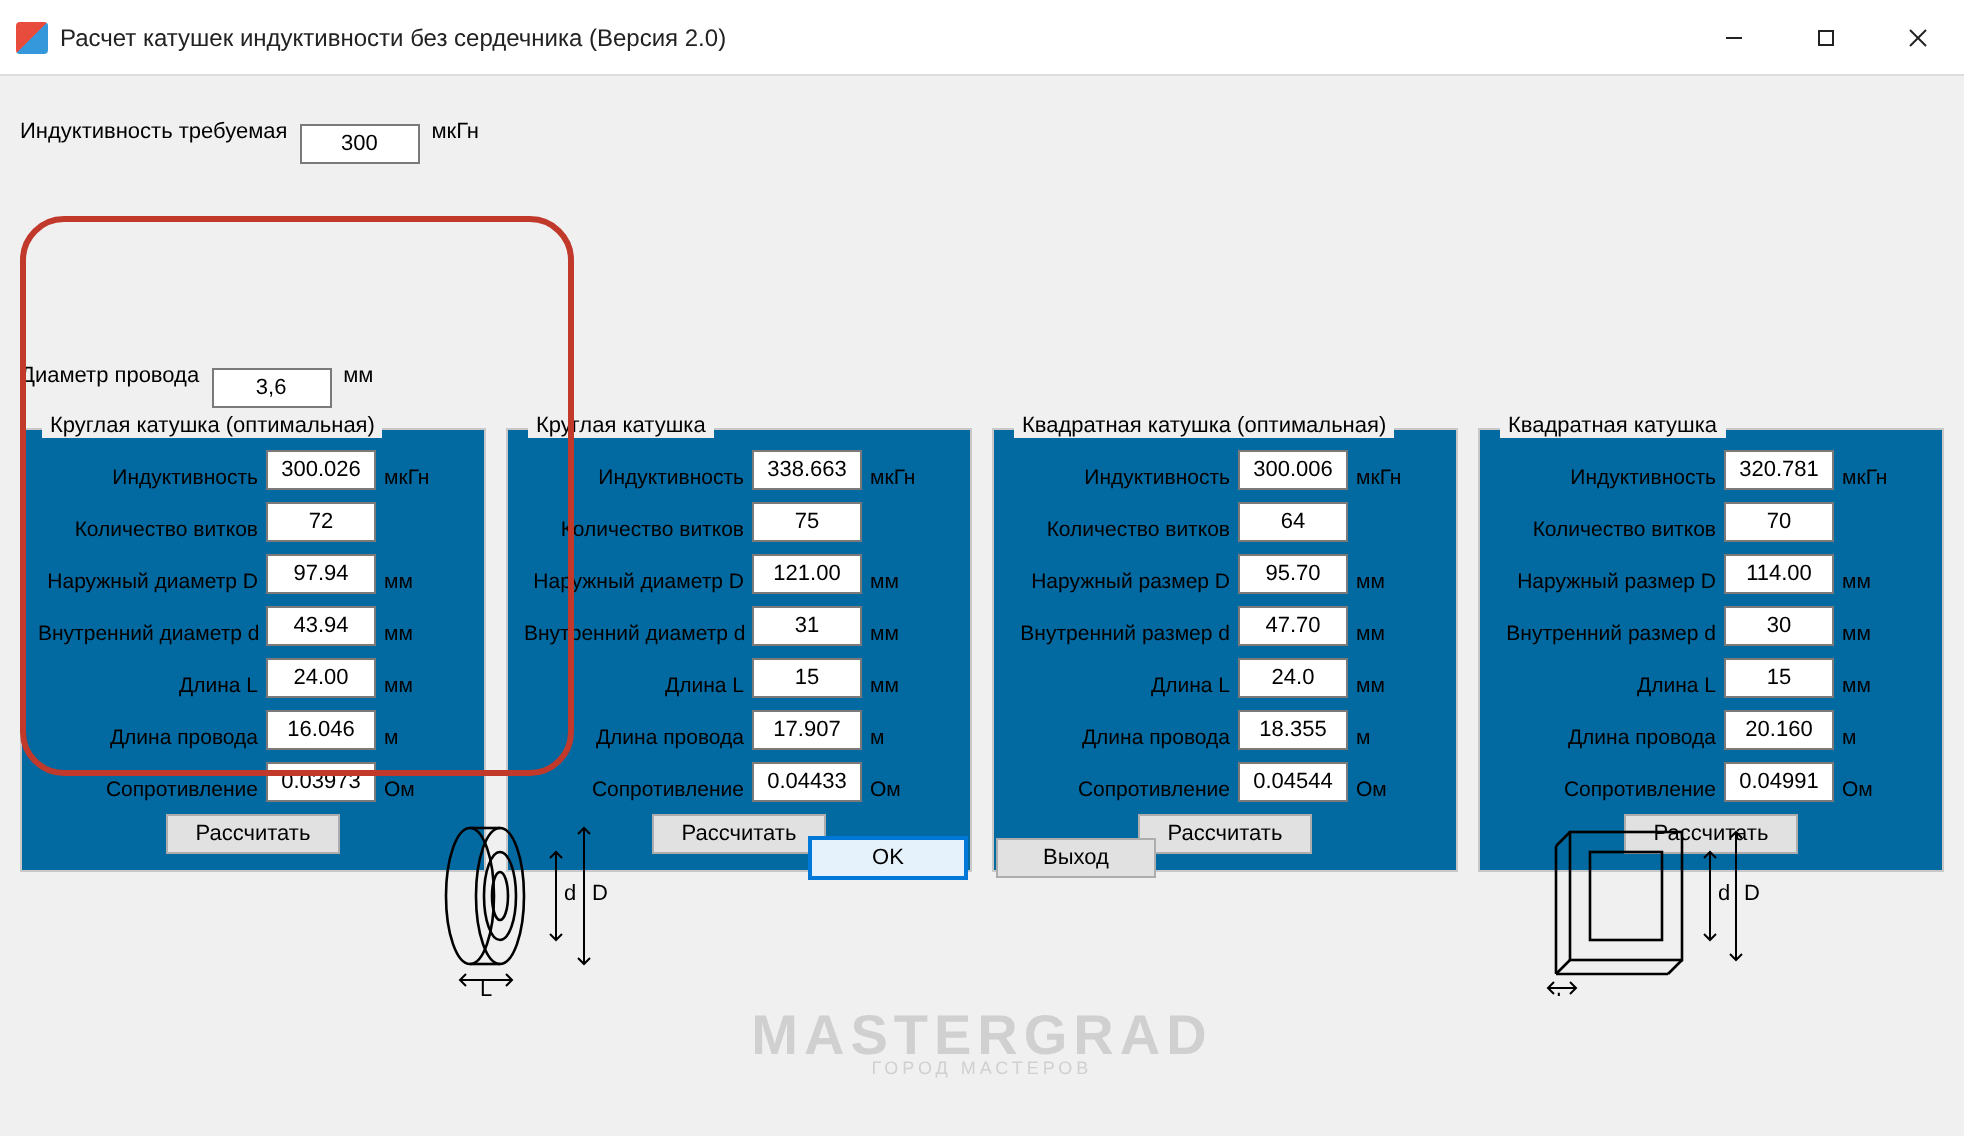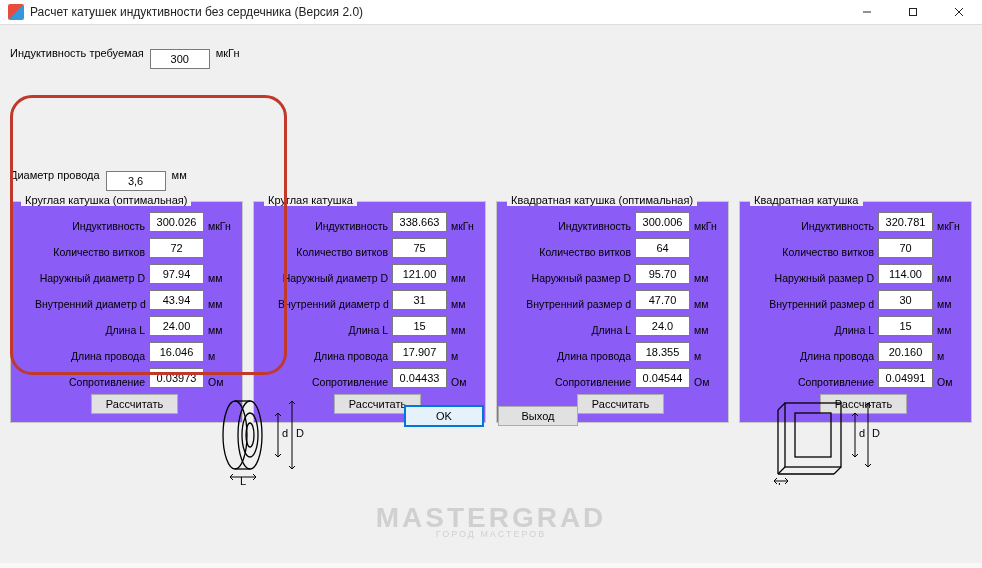--- a/index.html
+++ b/index.html
@@ -7,21 +7,21 @@
     margin: 0;
     font-family: "Segoe UI", Tahoma, sans-serif;
     font-size: 11px;
     background: #f8f8f8;
     width: 982px;
     height: 568px;
     overflow: hidden;
     position: relative;
   }
   .titlebar {
-    height: 25px;
+    height: 38px;
     background: #fff;
     border-bottom: 1px solid #ddd;
     display: flex;
     align-items: center;
     padding-left: 8px;
   }
   .titlebar-icon {
     width: 16px; height: 16px; margin-right: 6px;
     background: linear-gradient(135deg,#e74c3c 0 50%,#3498db 50% 100%);
     border-radius: 2px;
@@ -63,25 +63,25 @@
     margin-top: 12px;
   }
   .unit { min-width: 28px; text-align: left; }
   .panels {
     display: flex;
     gap: 10px;
     justify-content: space-between;
   }
   .groupbox {
     border: 1px solid #c8c8c8;
-    padding: 10px 8px 8px 24px;
+    padding: 10px 8px 8px 8px;
     position: relative;
     flex: 1;
     min-width: 0;
-    background: #8b5cf6;
+    background: #0369a1;
   }
   .groupbox-title {
     position: absolute;
     top: -8px;
     left: 10px;
     background: #f0f0f0;
     padding: 0 4px;
     font-size: 11px;
   }
   .row {

